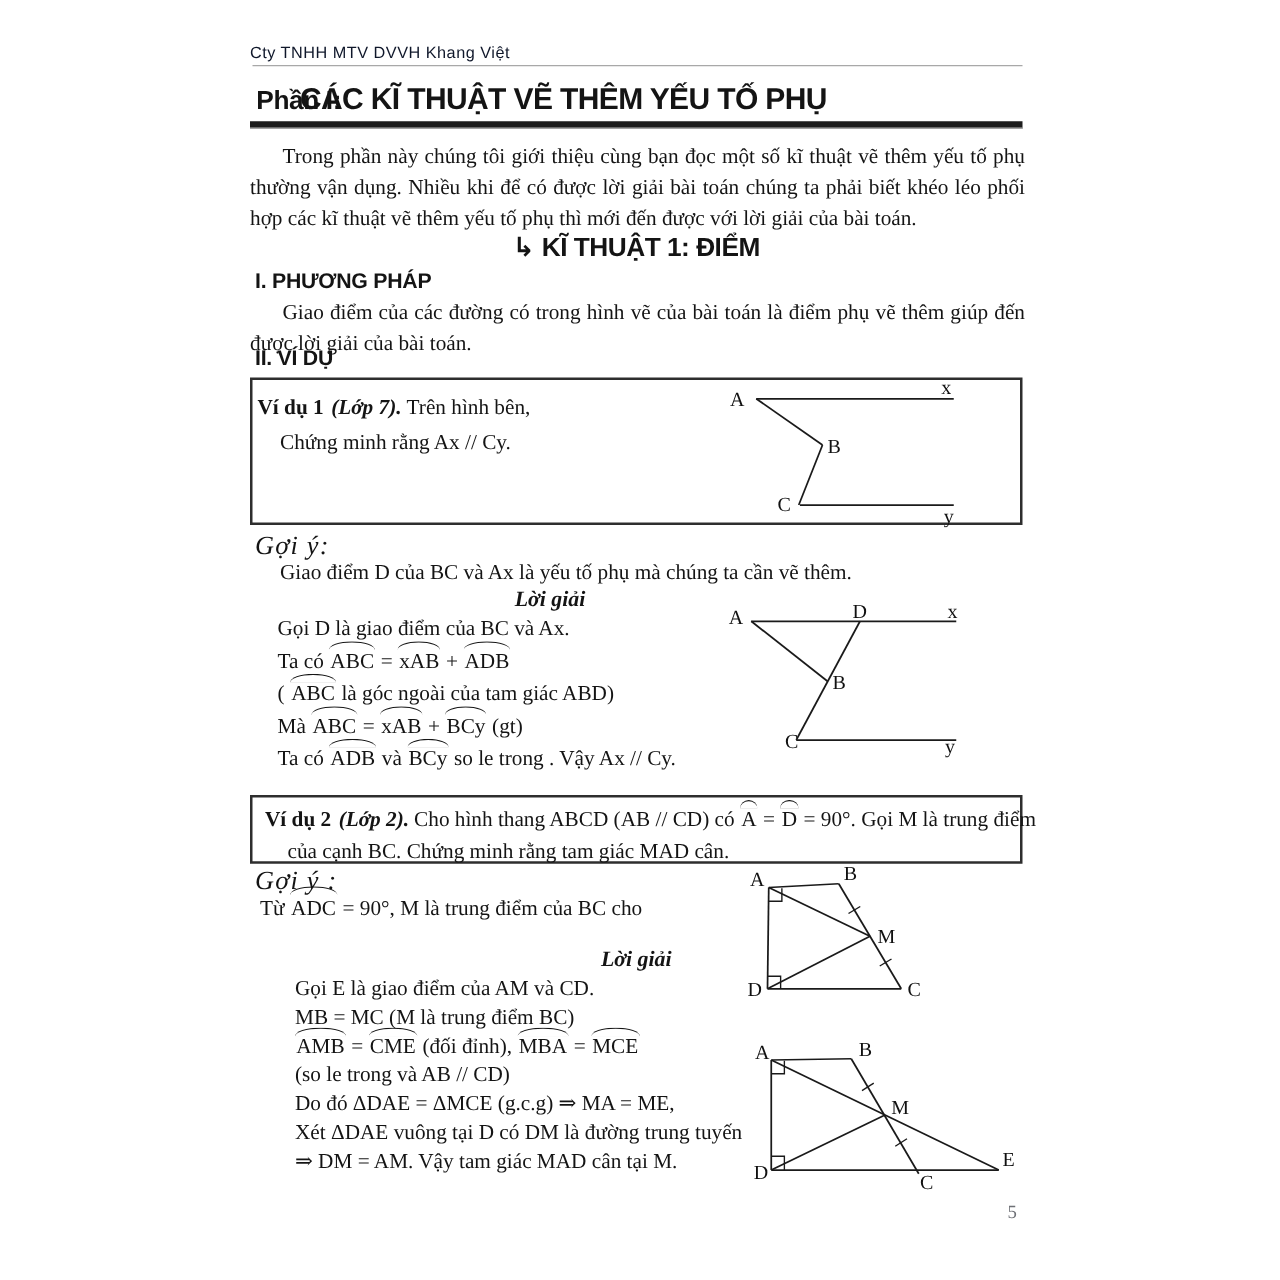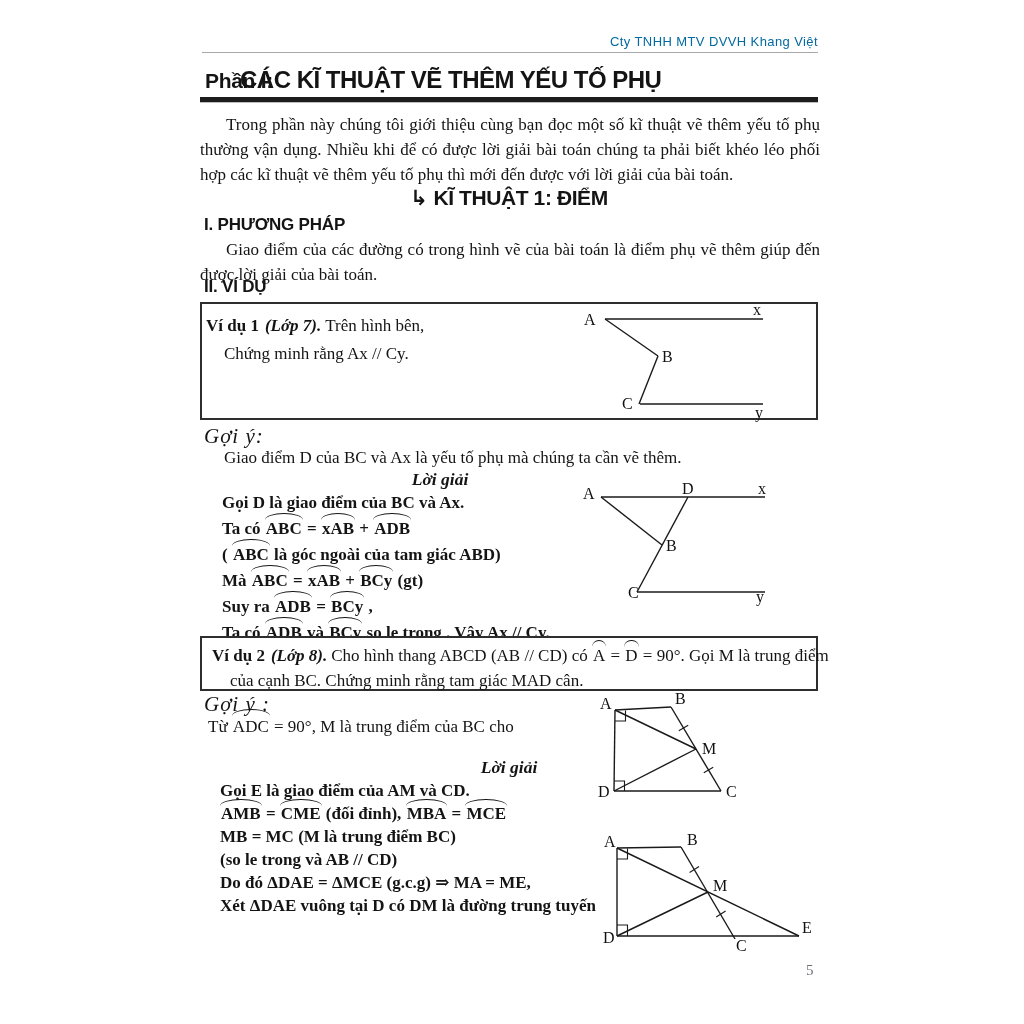--- a/index.html
+++ b/index.html
@@ -3,22 +3,22 @@
 <meta charset="utf-8">
 <style>
   html,body{margin:0;padding:0;}
   body{
     width:1024px;height:1024px;position:relative;background:#ffffff;
     font-family:"Liberation Serif","DejaVu Serif","DejaVu Sans",serif;
     color:#141414;overflow:hidden;
   }
   .abs{position:absolute;}
   
-  #company{left:200px;top:34px;width:618px;text-align:right;
-    font:13px "Liberation Sans","DejaVu Sans",sans-serif;color:#0369a1;letter-spacing:.4px;}
+  #company{left:200px;top:34px;width:618px;
+    font:13px "Liberation Sans","DejaVu Sans",sans-serif;color:#0f172a;letter-spacing:.4px;}
   #hrule{left:202px;top:52px;width:616px;height:1px;background:#a8a8a8;}
   
   #title-part{left:205px;top:69px;font:bold 21px "Liberation Sans","DejaVu Sans",sans-serif;letter-spacing:-.3px;text-align:right;}
   #title-main{left:240px;top:66px;width:560px;text-align:left;
     font:bold 24px "Liberation Sans","DejaVu Sans",sans-serif;letter-spacing:-.5px;}
   #title-bar{left:200px;top:97px;width:618px;height:5px;background:#1d1d1d;border-bottom:1px solid #bdbdbd;}
   
   .para{font-size:17px;line-height:25px;text-align:justify;text-indent:26px;}
   #intro{left:200px;top:112px;width:620px;}
   #tech-heading{left:200px;top:186px;width:618px;text-align:center;
@@ -39,27 +39,27 @@
   #box2{left:200px;top:636px;width:614px;height:51px;}
   #box2 .bx-inner{padding:5px 0 0 10px;}
   #box2 .bx-line{line-height:25px;}
   
   .hint-label{font-style:italic;font-size:21px;letter-spacing:1px;}
   #hint1-label{left:204px;top:424px;}
   #hint1-text{left:224px;top:448px;font-size:17px;white-space:nowrap;}
   .loigiai{font-weight:bold;font-style:italic;font-size:17.5px;text-align:center;}
   #loigiai1{left:200px;top:469px;width:480px;}
   #loigiai2{left:200px;top:757px;width:618px;}
-  .sol-line{white-space:nowrap;font-size:17px;font-weight:bold;}
+  .sol-line{white-space:nowrap;font-size:17px;}
   #sol1{left:222px;top:490px;}
   #sol1 .sol-line{height:26px;line-height:26px;}
   #hint2-label{left:204px;top:692px;}
   #hint2-lines{left:208px;top:712px;font-size:17px;line-height:30px;white-space:nowrap;}
   #sol2{left:220px;top:779px;}
-  #sol2 .sol-line{height:23px;line-height:23px;}
+  #sol2 .sol-line{height:23px;line-height:23px;margin-left:16px;}
   
   .arc{position:relative;display:inline-block;padding:0 1px;}
   .arc::before{content:"";position:absolute;left:0;right:0;top:-3px;height:6px;
     border-top:1.4px solid #151515;border-radius:50% 50% 0 0 / 100% 100% 0 0;}
   
   svg text{font-family:"Liberation Serif","DejaVu Serif",serif;font-size:16px;fill:#111;}
   #fig1{left:572px;top:304px;}
   #fig2{left:572px;top:482px;}
   #fig3{left:595px;top:693px;}
   #fig4{left:595px;top:833px;}
@@ -108,42 +108,41 @@
 
 <div class="abs hint-label" id="hint1-label">Gợi ý:</div>
 <div class="abs" id="hint1-text">Giao điểm D của BC và Ax là yếu tố phụ mà chúng ta cần vẽ thêm.</div>
 <div class="abs loigiai" id="loigiai1">Lời giải</div>
 
 <div class="abs" id="sol1">
   <div class="sol-line">Gọi D là giao điểm của BC và Ax.</div>
   <div class="sol-line">Ta có <span class="arc">ABC</span> = <span class="arc">xAB</span> + <span class="arc">ADB</span></div>
   <div class="sol-line">( <span class="arc">ABC</span> là góc ngoài của tam giác ABD)</div>
   <div class="sol-line">Mà <span class="arc">ABC</span> = <span class="arc">xAB</span> + <span class="arc">BCy</span> (gt)</div>
-  <div class="sol-line">Suy ra <span class="arc">ADB</span> = <span class="arc">BCy</span> ,</div>
   <div class="sol-line">Ta có <span class="arc">ADB</span> và <span class="arc">BCy</span> so le trong . Vậy Ax // Cy.</div>
 </div>
 
 <svg class="abs" id="fig2" width="250" height="128" viewBox="0 0 250 128">
   <g stroke="#1a1a1a" stroke-width="1.4" fill="none">
     <line x1="29" y1="15" x2="193" y2="15"></line>
     <line x1="29" y1="15" x2="90" y2="63"></line>
     <line x1="116" y1="15" x2="65" y2="110"></line>
     <line x1="65" y1="110" x2="193" y2="110"></line>
   </g>
   <text x="11" y="17">A</text>
   <text x="110" y="12">D</text>
   <text x="186" y="12">x</text>
   <text x="94" y="69">B</text>
   <text x="56" y="116">C</text>
   <text x="184" y="120">y</text>
 </svg>
 
 <div class="abs exbox" id="box2">
   <div class="bx-inner">
-    <div class="bx-line"><b class="vd">Ví dụ 2</b><span class="vd-grade">(Lớp 8).</span><span>Cho hình thang ABCD (AB // CD) có <span class="arc">A</span> = <span class="arc">D</span> = 90°. Gọi M là trung điểm</span></div>
+    <div class="bx-line"><b class="vd">Ví dụ 2</b><span class="vd-grade">(Lớp 2).</span><span>Cho hình thang ABCD (AB // CD) có <span class="arc">A</span> = <span class="arc">D</span> = 90°. Gọi M là trung điểm</span></div>
     <div class="bx-line indent1">của cạnh BC. Chứng minh rằng tam giác MAD cân.</div>
   </div>
 </div>
 
 <div class="abs hint-label" id="hint2-label">Gợi ý :</div>
 <div class="abs" id="hint2-lines">
   <div>Từ <span class="arc">ADC</span> = 90°, M là trung điểm của BC cho</div>
 </div>
 <div class="abs loigiai" id="loigiai2">Lời giải</div>
 
@@ -164,25 +163,26 @@
   </g>
   <text x="5" y="16">A</text>
   <text x="80" y="11">B</text>
   <text x="107" y="61">M</text>
   <text x="3" y="104">D</text>
   <text x="131" y="104">C</text>
 </svg>
 
 <div class="abs" id="sol2">
   <div class="sol-line">Gọi E là giao điểm của AM và CD.</div>
+  <div class="sol-line">MB = MC (M là trung điểm BC)</div>
   <div class="sol-line"><span class="arc">AMB</span> = <span class="arc">CME</span> (đối đỉnh), <span class="arc">MBA</span> = <span class="arc">MCE</span></div>
-  <div class="sol-line">MB = MC (M là trung điểm BC)</div>
   <div class="sol-line">(so le trong và AB // CD)</div>
   <div class="sol-line">Do đó ΔDAE = ΔMCE (g.c.g) ⇒ MA = ME,</div>
   <div class="sol-line">Xét ΔDAE vuông tại D có DM là đường trung tuyến</div>
+  <div class="sol-line">⇒ DM = AM. Vậy tam giác MAD cân tại M.</div>
 </div>
 
 <svg class="abs" id="fig4" width="240" height="125" viewBox="0 0 240 125">
   <g stroke="#1a1a1a" stroke-width="1.4" fill="none">
     <line x1="22" y1="15" x2="86" y2="14"></line>
     <line x1="22" y1="15" x2="22" y2="103"></line>
     <line x1="22" y1="103" x2="204" y2="103"></line>
     <line x1="86" y1="14" x2="140" y2="106"></line>
     <line x1="22" y1="15" x2="204" y2="103"></line>
     <line x1="22" y1="103" x2="113" y2="59"></line>

